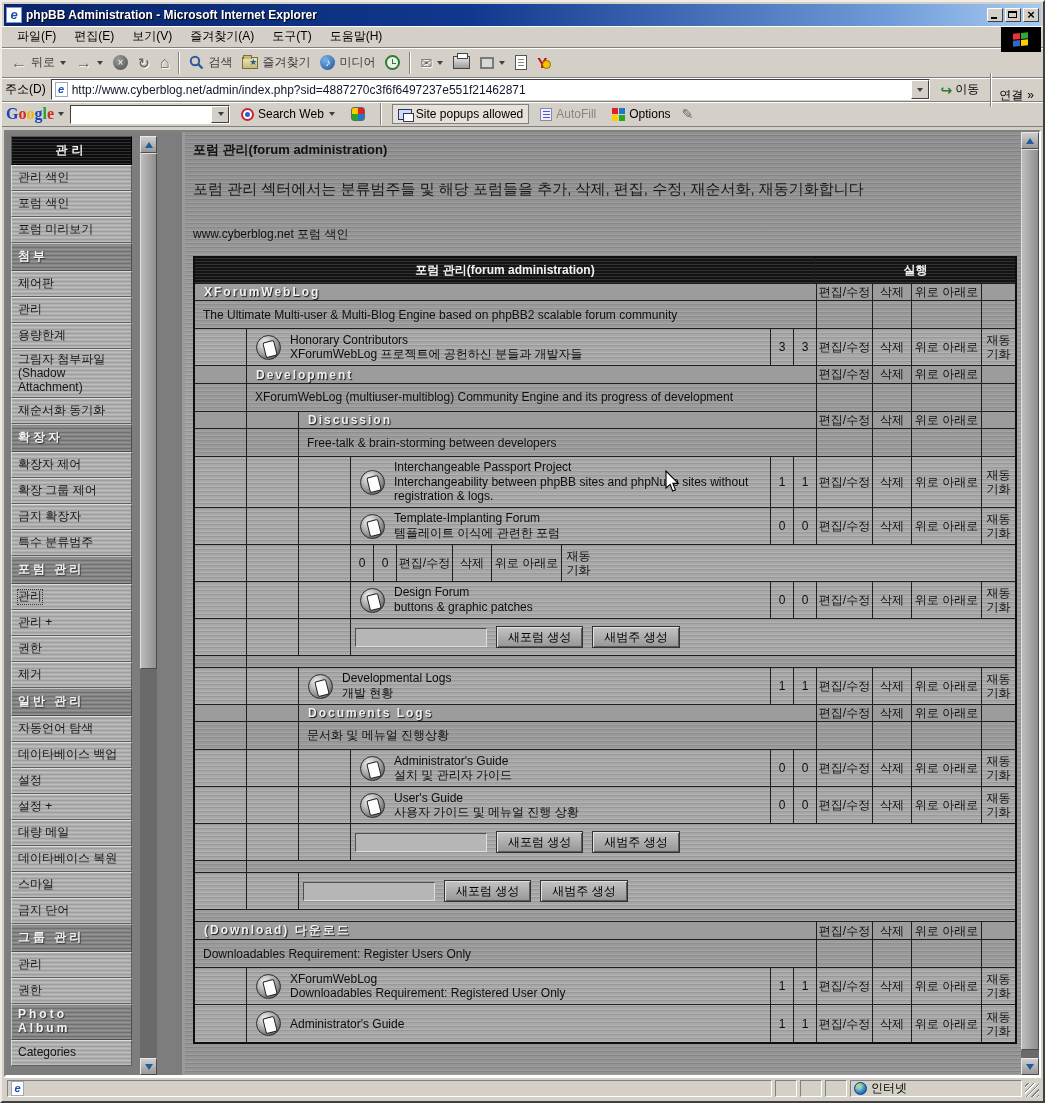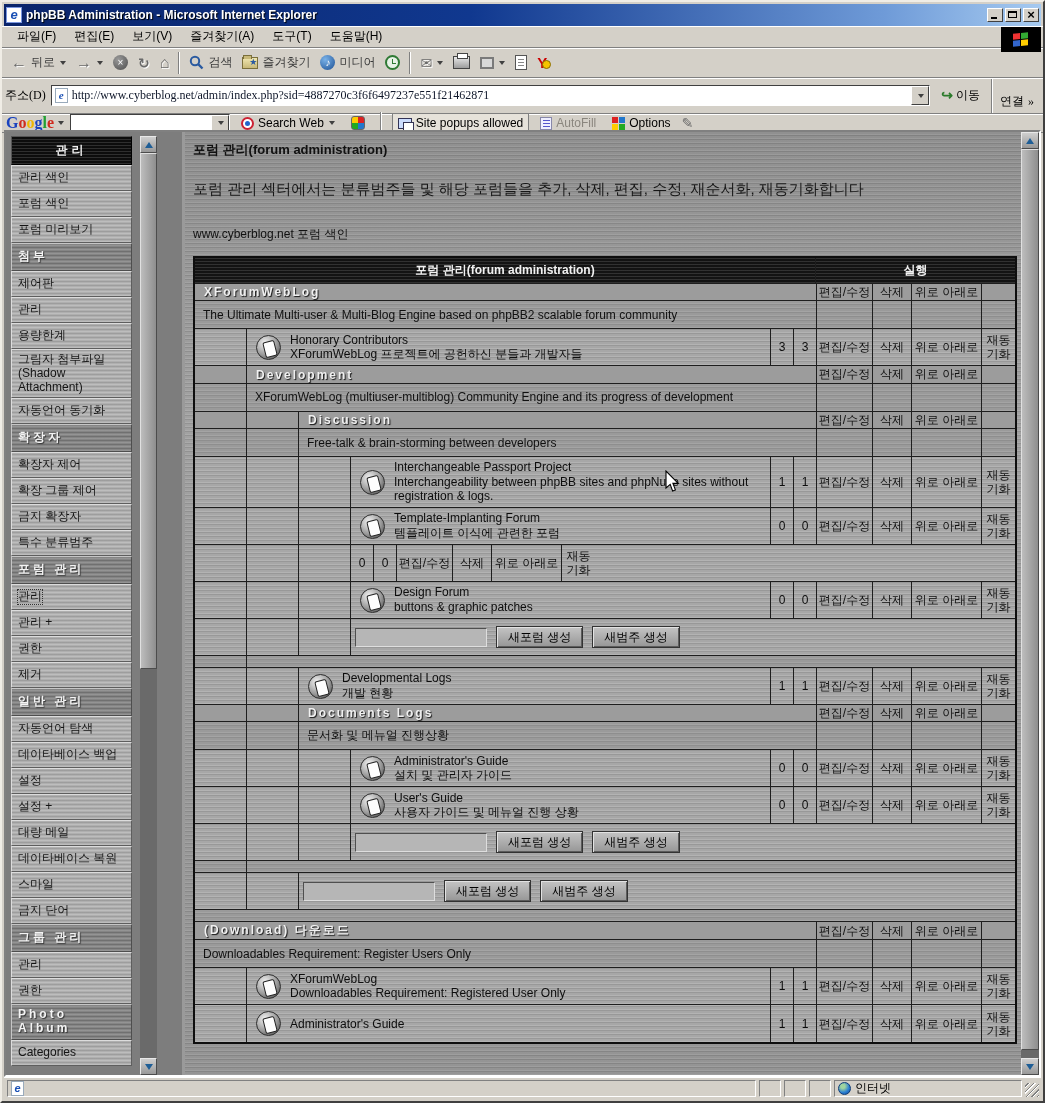--- a/index.html
+++ b/index.html
@@ -50,35 +50,35 @@
   .page-ic { width:12px; height:15px; background:#fff; border:1px solid #555; position:relative; }
   .page-ic::after { content:""; position:absolute; left:2px; right:2px; top:3px; height:1px; background:#888;
      box-shadow:0 3px 0 #888, 0 6px 0 #888; }
   .print-ic { width:17px; height:13px; background:linear-gradient(#e8e8e8,#9d9d9d); border:1px solid #444; position:relative; }
   .print-ic::before { content:""; position:absolute; left:3px; top:-4px; width:9px; height:4px; background:#fff; border:1px solid #444; }
   .resize-ic { width:14px; height:12px; border:2px solid #7a7a7a; background:#d8d8d8; }
   .y-ic { color:#c00; font-weight:bold; font-size:15px; position:relative; }
   .y-ic::after { content:""; position:absolute; right:-4px; top:6px; width:7px; height:7px; border-radius:50%; background:#f5c400; border:1px solid #8a6d00; }
 
   
-  .addressbar { height:36px; display:flex; align-items:center; padding:1px 3px; gap:5px;
-    border-bottom:1px solid #808080; box-shadow:inset 0 1px #fff;font-family:Liberation Serif, serif; }
+  .addressbar { height:24px; display:flex; align-items:center; padding:1px 3px; gap:5px;
+    border-bottom:1px solid #808080; box-shadow:inset 0 1px #fff; }
   .addr-input { flex:1; height:21px; background:#fff; border:1px solid; border-color:#404040 #fff #fff #404040;
     display:flex; align-items:center; padding-left:3px; gap:4px; }
   .mini-ie { width:13px; height:15px; background:#fff; border:1px solid #9ab; color:#1a50b5; font-weight:bold; font-style:italic;
     font-size:11px; line-height:13px; text-align:center; flex:none; }
   .addr-url { color:#0f172a; white-space:nowrap; overflow:hidden; }
   .combo-btn { width:18px; height:19px; margin-left:auto; background:#d4d0c8; border:1px solid; border-color:#fff #404040 #404040 #fff;
     display:flex; align-items:center; justify-content:center; flex:none; }
   .go-btn { display:flex; align-items:center; gap:3px; padding:2px 6px; color:#000; }
   .go-arrow { color:#2a7a2a; font-size:14px; font-weight:bold; }
   .links-lbl { border-left:1px solid #808080; box-shadow:inset 1px 0 #fff; padding:14px 6px 3px 8px; display:flex; gap:4px; align-items:center; }
 
   
-  .googlebar { height:19px; display:flex; align-items:center; padding:0 4px; gap:6px;
+  .googlebar { height:25px; display:flex; align-items:center; padding:0 4px; gap:6px;
     border-bottom:1px solid #808080; box-shadow:inset 0 1px #fff; }
   .google-logo { font-family:"Liberation Serif","DejaVu Serif",serif; font-weight:bold; font-size:16px; display:flex; align-items:center; }
   .g-input { width:160px; height:19px; background:#fff; border:1px solid; border-color:#404040 #fff #fff #404040; display:flex; }
   .g-input .combo-btn { height:17px; }
   .gbtn { display:flex; align-items:center; gap:4px; padding:2px 5px; color:#000; }
   .gbtn.lit { border:1px solid #808080; background:#e6e2da; }
   .gbtn.dim { color:#8a867e; }
   .target-ic { width:13px; height:13px; border-radius:50%; border:2px solid #c23; position:relative; background:#fff; }
   .target-ic::after { content:""; position:absolute; inset:2px; border-radius:50%; background:#26c; }
   .pinw { width:14px; height:14px; background:conic-gradient(#d22 0 25%, #27c 0 50%, #2a2 0 75%, #fc0 0 100%); border-radius:3px; border:1px solid #666; }
@@ -179,21 +179,21 @@
   .abtn { height:22px; padding:0 11px; font-size:12px; color:#000;
     background:linear-gradient(180deg,#c4c4c4,#969696); border:1px solid #333;
     box-shadow:inset 1px 1px 0 #e2e2e2, inset -1px -1px 0 #5c5c5c; font-family:inherit; }
 
   
   .statusbar { position:absolute; left:2px; right:2px; bottom:2px; height:22px; background:#d4d0c8;
     border-top:1px solid #fff; display:flex; align-items:center; padding:2px 2px 2px 3px; gap:3px; }
   .st-panel { height:17px; border:1px solid; border-color:#808080 #fff #fff #808080; display:flex; align-items:center; padding:0 3px; gap:4px; }
   .st-main { flex:1; }
   .st-small { width:22px; flex:none; }
-  .st-zone { width:188px; flex:none; }
+  .st-zone { width:172px; flex:none; }
   .globe { width:13px; height:13px; border-radius:50%; background:radial-gradient(circle at 35% 30%, #9fd49f 20%, #2a7fd4 60%, #144a8a); border:1px solid #0d3c77; }
   .grip { width:14px; height:14px; align-self:flex-end;
     background:repeating-linear-gradient(135deg, transparent 0 2px, #808080 2px 3px, #fff 3px 4px); }
 
   .cursor { position:absolute; left:663px; top:468px; z-index:60; }
 </style>
 </head>
 <body>
 
 <div class="window">
@@ -368,21 +368,21 @@
             <span>관리</span>
           </div>
           <div class="sb-item">
             <span>용량한계</span>
           </div>
           <div class="sb-item">
             <span>그림자 첨부파일</span>
             <span>(Shadow Attachment)</span>
           </div>
           <div class="sb-item">
-            <span>자동언어 동기화</span>
+            <span>재순서화 동기화</span>
           </div>
           <div class="sb-section">
             <span>확장자</span>
           </div>
           <div class="sb-item">
             <span>확장자 제어</span>
           </div>
           <div class="sb-item">
             <span>확장 그룹 제어</span>
           </div>

